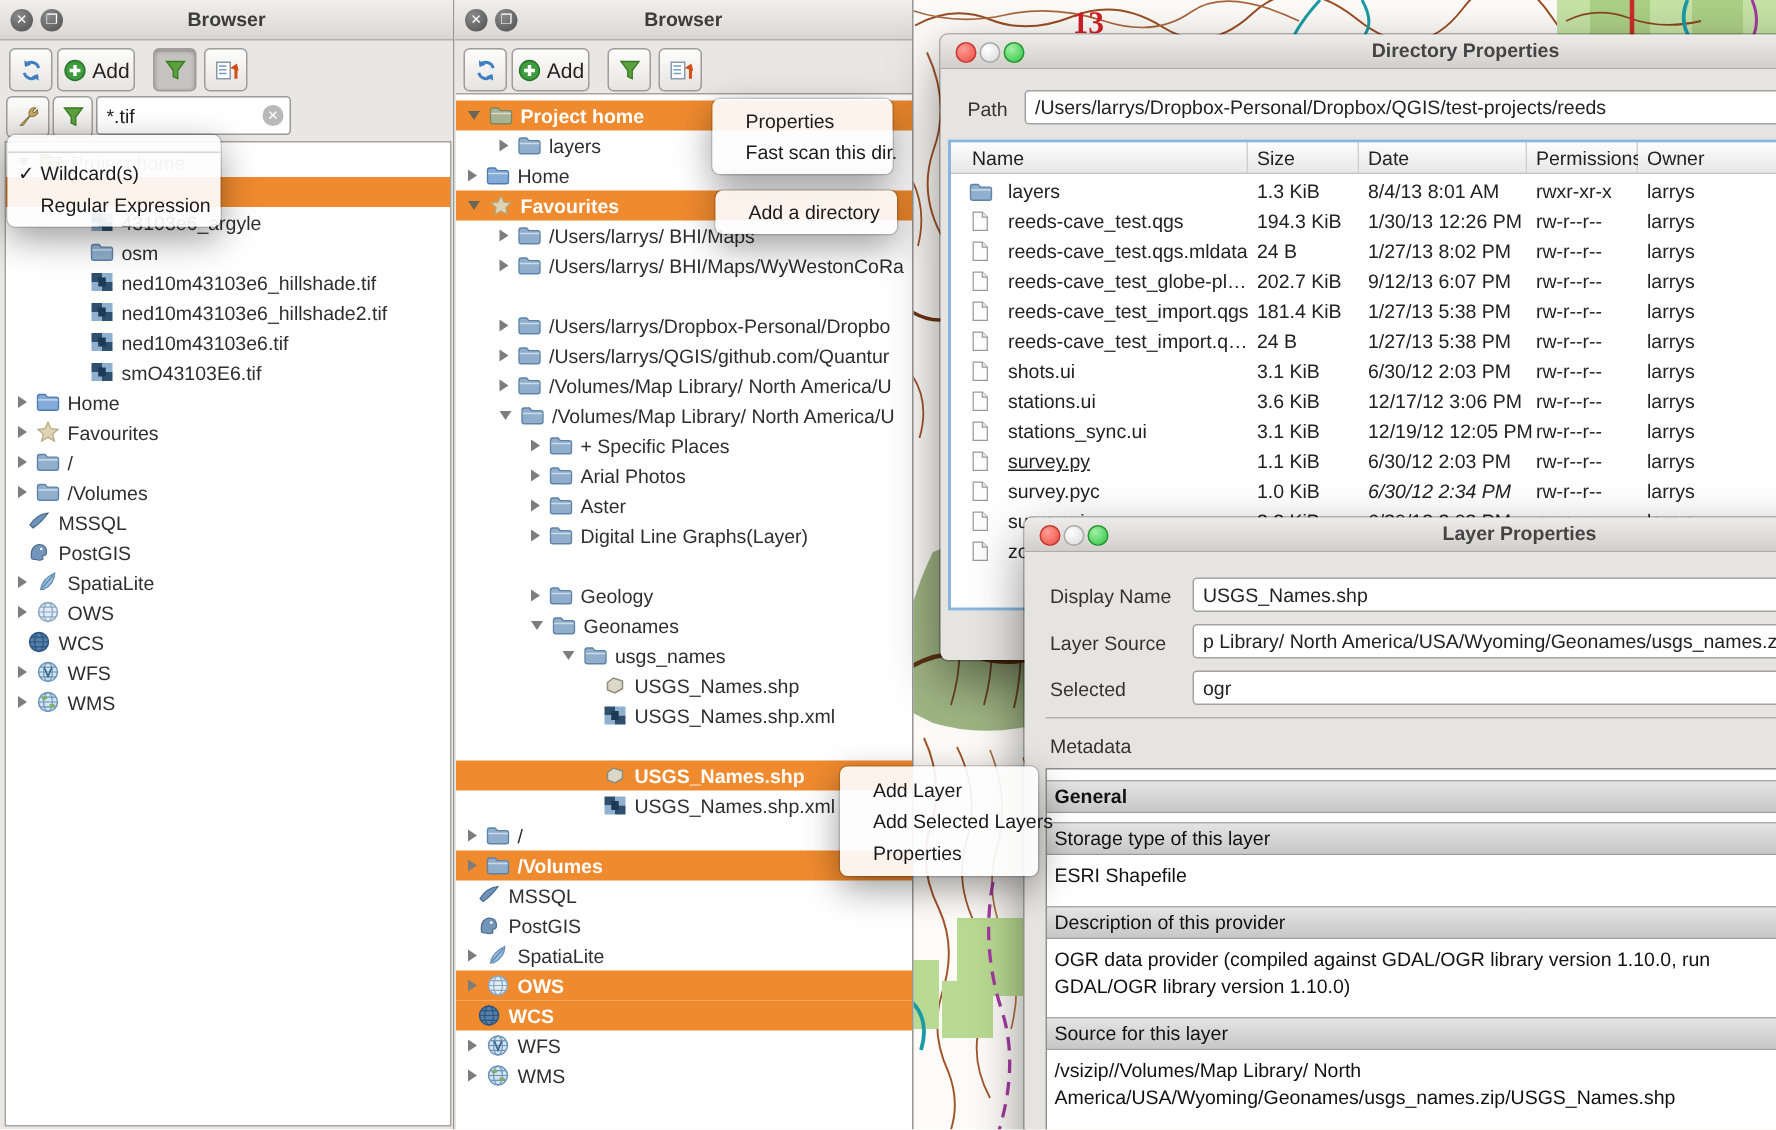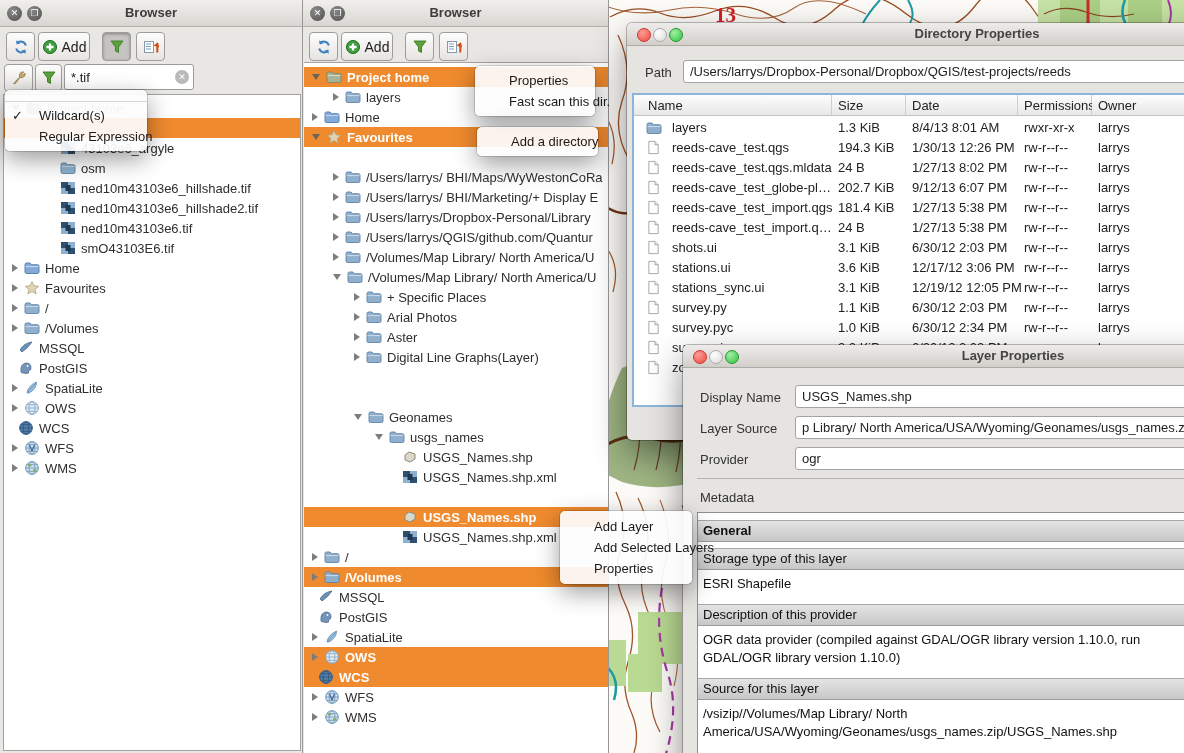--- a/index.html
+++ b/index.html
@@ -63,21 +63,21 @@
   .trow .cell{position:absolute;top:2px;white-space:nowrap;color:#222;}
   .trow .ficon{position:absolute;left:12px;top:2px;width:16px;height:16px;}
   
   .metaband{position:absolute;height:20px;left:0;right:0;
       background:linear-gradient(#e4e4e4,#c7c7c7);border-top:1px solid #a8a8a8;border-bottom:1px solid #9c9c9c;
       line-height:19px;padding-left:5px;color:#111;}
   .metatext{position:absolute;left:5px;right:0;color:#111;white-space:nowrap;}
   
   .menu{position:absolute;background:rgba(253,253,253,.92);border-radius:5px;z-index:40;
       box-shadow:0 8px 24px rgba(0,0,0,.4),0 0 0 1px rgba(0,0,0,.15);}
-  .menu .mi{height:21px;line-height:21px;padding-left:34px;color:#1a1a1a;white-space:nowrap;}
+  .menu .mi{height:21px;line-height:21px;padding-left:22px;color:#1a1a1a;white-space:nowrap;}
   .menu .check{position:absolute;left:7px;width:14px;}
   .menusep{height:1px;background:#d6d6d6;margin:0 0 3px 0;}
 </style>
 </head>
 <body>
 
 <div class="abs" id="map">
   <svg width="576" height="753" viewBox="0 0 576 753">
     <rect x="0" y="0" width="576" height="753" fill="#fcfbf7"></rect>
 
@@ -401,43 +401,43 @@
           </svg></span>
         <span class="tw-label">Home</span>
       </div>
       <div class="tree-row sel" style="top: 64px;">
         <span class="tw-arrow ar-d" style="margin-left: 8px; margin-right: 6px;"></span>
         <span class="tw-icon"><svg viewBox="0 0 16 16" width="16" height="16">
             <path d="M8 1.5 L10 5.8 14.6 6.3 11.2 9.4 12.2 14 8 11.6 3.8 14 4.8 9.4 1.4 6.3 6 5.8 Z" fill="#ded4b4" stroke="#b2a67c" stroke-width="0.8"></path>
           </svg></span>
         <span class="tw-label">Favourites</span>
       </div>
+      <div class="tree-row" style="top: 84px;">
+        <span class="tw-arrow ar-r" style="margin-left: 29px; margin-right: 6px;"></span>
+        <span class="tw-icon"><svg viewBox="0 0 16 16" width="16" height="16">
+            <path d="M1 4.5 Q1 3 2.5 3 H6 L7.5 4.7 H13.5 Q15 4.7 15 6.2 V12 Q15 13.5 13.5 13.5 H2.5 Q1 13.5 1 12 Z" fill="#8fafcd" stroke="#5f82a6" stroke-width="0.9"></path>
+            <path d="M1.4 6.6 H14.6" stroke="rgba(255,255,255,.55)" stroke-width="1"></path>
+          </svg></span>
+        <span class="tw-label">/Users/larrys/ BHI/Maps</span>
+      </div>
       <div class="tree-row" style="top: 104px;">
         <span class="tw-arrow ar-r" style="margin-left: 29px; margin-right: 6px;"></span>
         <span class="tw-icon"><svg viewBox="0 0 16 16" width="16" height="16">
             <path d="M1 4.5 Q1 3 2.5 3 H6 L7.5 4.7 H13.5 Q15 4.7 15 6.2 V12 Q15 13.5 13.5 13.5 H2.5 Q1 13.5 1 12 Z" fill="#8fafcd" stroke="#5f82a6" stroke-width="0.9"></path>
             <path d="M1.4 6.6 H14.6" stroke="rgba(255,255,255,.55)" stroke-width="1"></path>
           </svg></span>
         <span class="tw-label">/Users/larrys/ BHI/Maps/WyWestonCoRa</span>
       </div>
-      <div class="tree-row" style="top: 124px;">
-        <span class="tw-arrow ar-r" style="margin-left: 29px; margin-right: 6px;"></span>
-        <span class="tw-icon"><svg viewBox="0 0 16 16" width="16" height="16">
-            <path d="M1 4.5 Q1 3 2.5 3 H6 L7.5 4.7 H13.5 Q15 4.7 15 6.2 V12 Q15 13.5 13.5 13.5 H2.5 Q1 13.5 1 12 Z" fill="#8fafcd" stroke="#5f82a6" stroke-width="0.9"></path>
-            <path d="M1.4 6.6 H14.6" stroke="rgba(255,255,255,.55)" stroke-width="1"></path>
-          </svg></span>
-        <span class="tw-label">/Users/larrys/ BHI/Marketing/+ Display E</span>
-      </div>
       <div class="tree-row" style="top: 144px;">
         <span class="tw-arrow ar-r" style="margin-left: 29px; margin-right: 6px;"></span>
         <span class="tw-icon"><svg viewBox="0 0 16 16" width="16" height="16">
             <path d="M1 4.5 Q1 3 2.5 3 H6 L7.5 4.7 H13.5 Q15 4.7 15 6.2 V12 Q15 13.5 13.5 13.5 H2.5 Q1 13.5 1 12 Z" fill="#8fafcd" stroke="#5f82a6" stroke-width="0.9"></path>
             <path d="M1.4 6.6 H14.6" stroke="rgba(255,255,255,.55)" stroke-width="1"></path>
           </svg></span>
-        <span class="tw-label">/Users/larrys/Dropbox-Personal/Library</span>
+        <span class="tw-label">/Users/larrys/Dropbox-Personal/Dropbo</span>
       </div>
       <div class="tree-row" style="top: 164px;">
         <span class="tw-arrow ar-r" style="margin-left: 29px; margin-right: 6px;"></span>
         <span class="tw-icon"><svg viewBox="0 0 16 16" width="16" height="16">
             <path d="M1 4.5 Q1 3 2.5 3 H6 L7.5 4.7 H13.5 Q15 4.7 15 6.2 V12 Q15 13.5 13.5 13.5 H2.5 Q1 13.5 1 12 Z" fill="#8fafcd" stroke="#5f82a6" stroke-width="0.9"></path>
             <path d="M1.4 6.6 H14.6" stroke="rgba(255,255,255,.55)" stroke-width="1"></path>
           </svg></span>
         <span class="tw-label">/Users/larrys/QGIS/github.com/Quantur</span>
       </div>
       <div class="tree-row" style="top: 184px;">
@@ -480,20 +480,28 @@
           </svg></span>
         <span class="tw-label">Aster</span>
       </div>
       <div class="tree-row" style="top: 284px;">
         <span class="tw-arrow ar-r" style="margin-left: 50px; margin-right: 6px;"></span>
         <span class="tw-icon"><svg viewBox="0 0 16 16" width="16" height="16">
             <path d="M1 4.5 Q1 3 2.5 3 H6 L7.5 4.7 H13.5 Q15 4.7 15 6.2 V12 Q15 13.5 13.5 13.5 H2.5 Q1 13.5 1 12 Z" fill="#8fafcd" stroke="#5f82a6" stroke-width="0.9"></path>
             <path d="M1.4 6.6 H14.6" stroke="rgba(255,255,255,.55)" stroke-width="1"></path>
           </svg></span>
         <span class="tw-label">Digital Line Graphs(Layer)</span>
+      </div>
+      <div class="tree-row" style="top: 324px;">
+        <span class="tw-arrow ar-r" style="margin-left: 50px; margin-right: 6px;"></span>
+        <span class="tw-icon"><svg viewBox="0 0 16 16" width="16" height="16">
+            <path d="M1 4.5 Q1 3 2.5 3 H6 L7.5 4.7 H13.5 Q15 4.7 15 6.2 V12 Q15 13.5 13.5 13.5 H2.5 Q1 13.5 1 12 Z" fill="#8fafcd" stroke="#5f82a6" stroke-width="0.9"></path>
+            <path d="M1.4 6.6 H14.6" stroke="rgba(255,255,255,.55)" stroke-width="1"></path>
+          </svg></span>
+        <span class="tw-label">Geology</span>
       </div>
       <div class="tree-row" style="top: 344px;">
         <span class="tw-arrow ar-d" style="margin-left: 50px; margin-right: 6px;"></span>
         <span class="tw-icon"><svg viewBox="0 0 16 16" width="16" height="16">
             <path d="M1 4.5 Q1 3 2.5 3 H6 L7.5 4.7 H13.5 Q15 4.7 15 6.2 V12 Q15 13.5 13.5 13.5 H2.5 Q1 13.5 1 12 Z" fill="#8fafcd" stroke="#5f82a6" stroke-width="0.9"></path>
             <path d="M1.4 6.6 H14.6" stroke="rgba(255,255,255,.55)" stroke-width="1"></path>
           </svg></span>
         <span class="tw-label">Geonames</span>
       </div>
       <div class="tree-row" style="top: 364px; align-items: center;">
@@ -733,34 +741,34 @@
       <span class="cell" style="left: 204px;">3.1 KiB</span>
       <span class="cell" style="left: 278px;">12/19/12 12:05 PM</span>
       <span class="cell" style="left: 390px;">rw-r--r--</span>
       <span class="cell" style="left: 464px;">larrys</span>
     </div>
     <div class="trow" style="top: 203px;">
       <span class="ficon"><svg viewBox="0 0 16 16" width="15" height="15">
           <path d="M3 1.5 H9.5 L13 5 V14.5 H3 Z" fill="#fdfdfd" stroke="#9a9a9a" stroke-width="0.9"></path>
           <path d="M9.5 1.5 V5 H13" fill="#ececec" stroke="#9a9a9a" stroke-width="0.9"></path>
         </svg></span>
-      <span class="cell" style="left: 38px;">survey.py</span>
+      <span class="cell" style="left: 38px; text-decoration: underline;">survey.py</span>
       <span class="cell" style="left: 204px;">1.1 KiB</span>
       <span class="cell" style="left: 278px;">6/30/12 2:03 PM</span>
       <span class="cell" style="left: 390px;">rw-r--r--</span>
       <span class="cell" style="left: 464px;">larrys</span>
     </div>
     <div class="trow" style="top: 223px;">
       <span class="ficon"><svg viewBox="0 0 16 16" width="15" height="15">
           <path d="M3 1.5 H9.5 L13 5 V14.5 H3 Z" fill="#fdfdfd" stroke="#9a9a9a" stroke-width="0.9"></path>
           <path d="M9.5 1.5 V5 H13" fill="#ececec" stroke="#9a9a9a" stroke-width="0.9"></path>
         </svg></span>
       <span class="cell" style="left: 38px;">survey.pyc</span>
       <span class="cell" style="left: 204px;">1.0 KiB</span>
-      <span class="cell" style="left: 278px;">6/30/12 2:34 PM</span>
+      <span class="cell" style="left: 278px; font-style: italic;">6/30/12 2:34 PM</span>
       <span class="cell" style="left: 390px;">rw-r--r--</span>
       <span class="cell" style="left: 464px;">larrys</span>
     </div>
     <div class="trow" style="top: 243px;">
       <span class="ficon"><svg viewBox="0 0 16 16" width="15" height="15">
           <path d="M3 1.5 H9.5 L13 5 V14.5 H3 Z" fill="#fdfdfd" stroke="#9a9a9a" stroke-width="0.9"></path>
           <path d="M9.5 1.5 V5 H13" fill="#ececec" stroke="#9a9a9a" stroke-width="0.9"></path>
         </svg></span>
       <span class="cell" style="left: 38px;">survey.ui</span>
       <span class="cell" style="left: 204px;">3.2 KiB</span>
@@ -785,21 +793,21 @@
   <div class="wtitle">
     <div class="tl red" style="left:10px;"></div>
     <div class="tl grey" style="left:26px;"></div>
     <div class="tl green" style="left:42px;"></div>
     <div class="wt">Layer Properties</div>
   </div>
   <div class="fieldlbl" style="left:17px;top:45px;">Display Name</div>
   <div class="fieldval" style="left:112px;top:40px;width:526px;">USGS_Names.shp</div>
   <div class="fieldlbl" style="left:17px;top:76px;">Layer Source</div>
   <div class="fieldval" style="left:112px;top:71px;width:526px;">p Library/ North America/USA/Wyoming/Geonames/usgs_names.z</div>
-  <div class="fieldlbl" style="left:17px;top:107px;">Provider</div>
+  <div class="fieldlbl" style="left:17px;top:107px;">Selected</div>
   <div class="fieldval" style="left:112px;top:102px;width:526px;">ogr</div>
   <div style="position:absolute;left:14px;top:133px;right:8px;height:1px;background:#b5b3af;"></div>
   <div class="fieldlbl" style="left:17px;top:145px;">Metadata</div>
   <div style="position:absolute;left:14px;top:167px;width:636px;bottom:0;background:#fff;border:1px solid #8f8f8f;overflow:hidden;" id="metadatabox">
       <div class="metaband" style="top: 7px; font-weight: bold;">General</div>
       <div class="metaband" style="top: 35px;">Storage type of this layer</div>
       <div class="metatext" style="top: 63px;">ESRI Shapefile</div>
       <div class="metaband" style="top: 91px;">Description of this provider</div>
       <div class="metatext" style="top: 119px;">OGR data provider (compiled against GDAL/OGR library version 1.10.0, run</div>
       <div class="metatext" style="top: 137px;">GDAL/OGR library version 1.10.0)</div>

